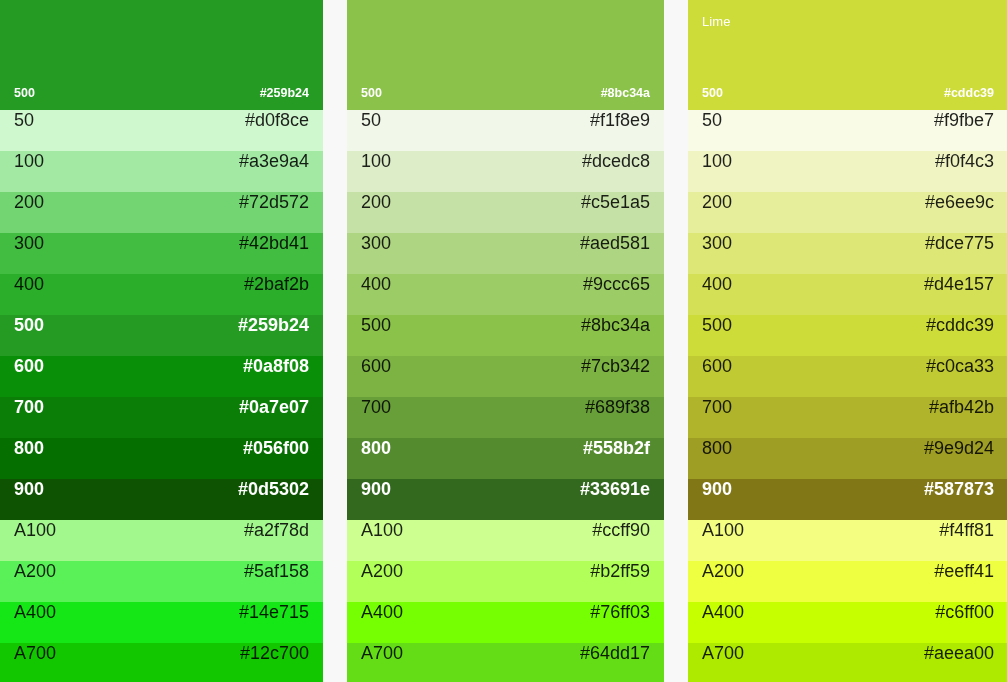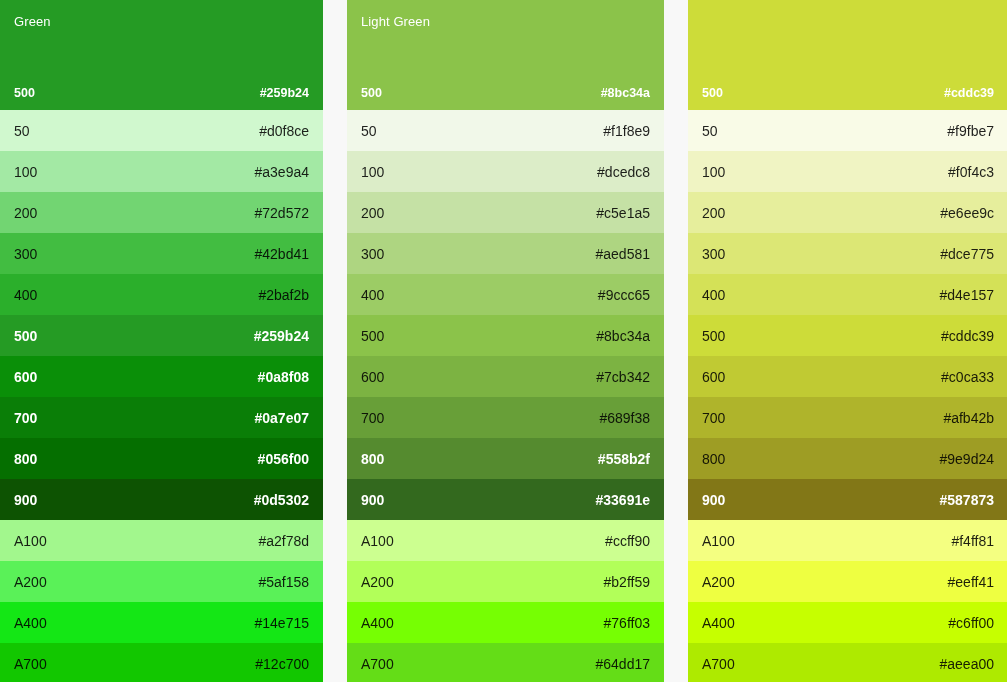--- a/index.html
+++ b/index.html
@@ -62,42 +62,40 @@
     color: #ffffff;
     font-weight: bold;
   }
 
   
   .shade-row {
     flex: 0 0 41px;
     box-sizing: border-box;
     padding: 0 14px;
     display: flex;
-    align-items: center;
     justify-content: space-between;
-    font-size: 14px;
+    font-size: 18px;
     color: rgba(0, 0, 0, 0.87);
   }
 
   .shade-row.on-dark {
     color: #ffffff;
     font-weight: bold;
   }
 
   .shade-name, .shade-hex {
     white-space: nowrap;
   }
 </style>
 </head>
 <body>
 
 <div id="palette-board">
     <div class="palette-column" style="flex: 0 0 323px; width: 323px;">
       <div class="palette-header" style="background: rgb(37, 155, 36);">
-        <div class="palette-title">Green</div>
         <div class="header-swatch-row" style="color: rgb(255, 255, 255);">
           <span class="shade-name">500</span>
           <span class="shade-hex">#259b24</span>
         </div>
       </div>
       <div class="shade-row" style="background: rgb(208, 248, 206);">
         <span class="shade-name">50</span>
         <span class="shade-hex">#d0f8ce</span>
       </div>
       <div class="shade-row" style="background: rgb(163, 233, 164);">
@@ -149,21 +147,20 @@
         <span class="shade-hex">#14e715</span>
       </div>
       <div class="shade-row" style="background: rgb(18, 199, 0);">
         <span class="shade-name">A700</span>
         <span class="shade-hex">#12c700</span>
       </div>
     </div>
     <div class="col-gutter" style="background: rgb(248, 248, 248);"></div>
     <div class="palette-column" style="flex: 0 0 317px; width: 317px;">
       <div class="palette-header" style="background: rgb(139, 195, 74);">
-        <div class="palette-title">Light Green</div>
         <div class="header-swatch-row" style="color: rgb(255, 255, 255);">
           <span class="shade-name">500</span>
           <span class="shade-hex">#8bc34a</span>
         </div>
       </div>
       <div class="shade-row" style="background: rgb(241, 248, 233);">
         <span class="shade-name">50</span>
         <span class="shade-hex">#f1f8e9</span>
       </div>
       <div class="shade-row" style="background: rgb(220, 237, 200);">
@@ -215,20 +212,21 @@
         <span class="shade-hex">#76ff03</span>
       </div>
       <div class="shade-row" style="background: rgb(100, 221, 23);">
         <span class="shade-name">A700</span>
         <span class="shade-hex">#64dd17</span>
       </div>
     </div>
     <div class="col-gutter" style="background: rgb(248, 248, 248);"></div>
     <div class="palette-column" style="flex: 0 0 320px; width: 320px;">
       <div class="palette-header" style="background: rgb(205, 220, 57);">
+        <div class="palette-title">Lime</div>
         <div class="header-swatch-row" style="color: rgb(255, 255, 255);">
           <span class="shade-name">500</span>
           <span class="shade-hex">#cddc39</span>
         </div>
       </div>
       <div class="shade-row" style="background: rgb(249, 251, 231);">
         <span class="shade-name">50</span>
         <span class="shade-hex">#f9fbe7</span>
       </div>
       <div class="shade-row" style="background: rgb(240, 244, 195);">

